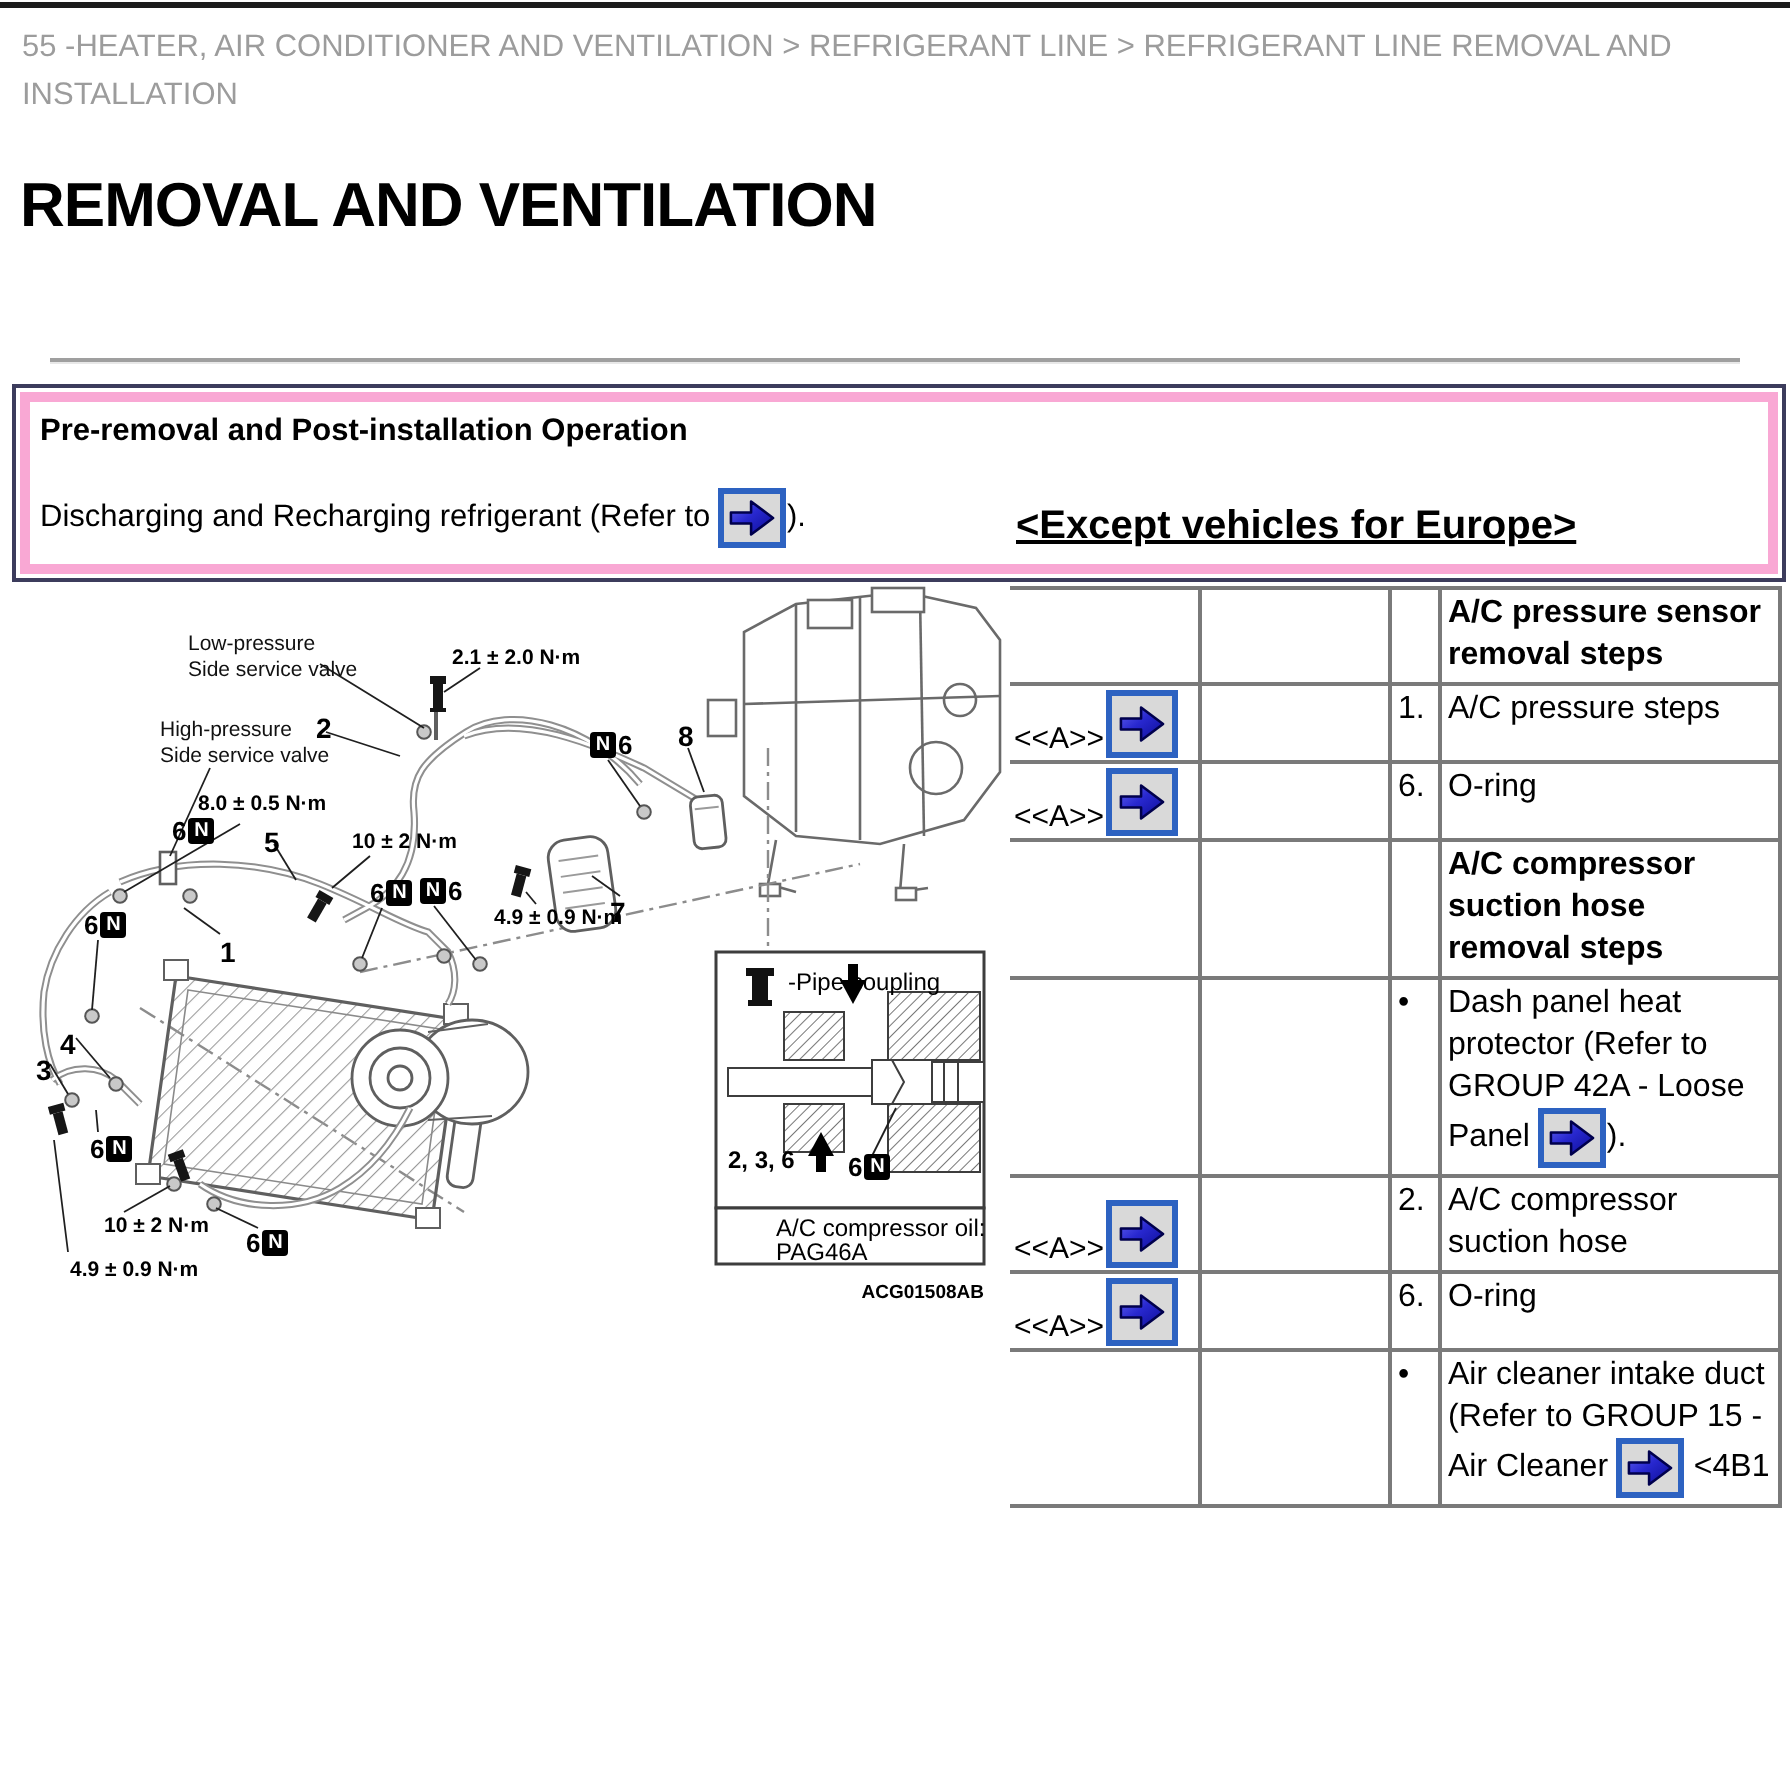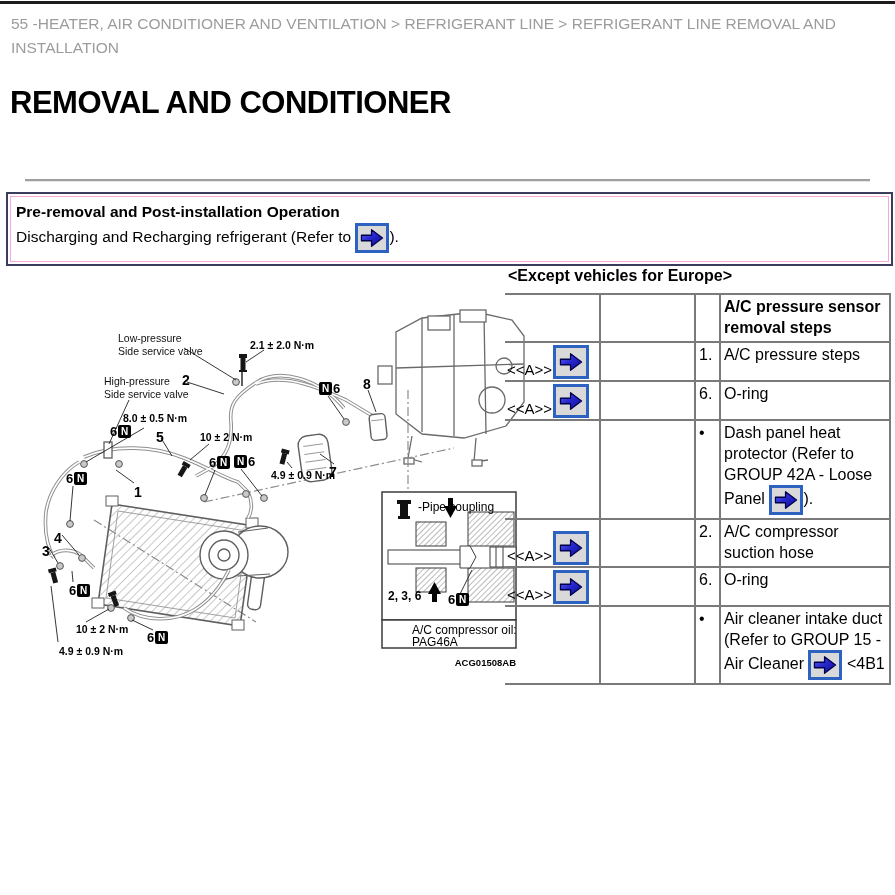--- a/index.html
+++ b/index.html
@@ -5,24 +5,24 @@
   html,body{margin:0;padding:0;}
   body{
     width:895px;height:895px;position:relative;overflow:hidden;
     background:#ffffff;font-family:"Liberation Sans","DejaVu Sans",sans-serif;color:#000;
   }
   .topline{position:absolute;top:1px;left:0;width:895px;height:3px;background:#1c1c1c;}
   .breadcrumb{position:absolute;top:12px;left:11px;width:860px;font-size:15.5px;line-height:24px;color:#9c9c9c;}
   .page-title{position:absolute;top:64px;left:10px;font-size:31px;font-weight:bold;letter-spacing:-0.5px;color:#000;}
   .rule{position:absolute;top:179px;left:25px;right:25px;height:2px;background:#9f9f9f;border-bottom:1px solid #e8e8e8;}
   .op-box{position:absolute;top:192px;left:6px;right:2px;border:2px solid #3c3c5c;padding:2px;background:#fff;}
-  .op-box-inner{border:1px solid #f9a8d4;padding:4px 8px 8px 5px;}
+  .op-box-inner{border:5px solid #f9a8d4;padding:4px 8px 8px 5px;}
   .op-heading{font-size:15.5px;font-weight:bold;line-height:22px;}
-  .op-body{font-size:15.5px;line-height:24px;margin-top:0;}
-  .except-label{position:absolute;top:267px;left:508px;font-size:16px;font-weight:bold;}
+  .op-body{font-size:15.5px;line-height:24px;margin-top:17px;}
+  .except-label{position:absolute;top:252px;left:508px;font-size:20px;font-weight:bold;text-decoration:underline;}
 
   
   .arrow-btn{
     display:inline-flex;align-items:center;justify-content:center;
     width:28px;height:24px;background:#d9d9d9;border:3px solid #2d62c1;
     vertical-align:middle;cursor:pointer;
   }
   .arrow-btn svg{display:block;}
 
   
@@ -38,21 +38,21 @@
   .parts-table td:first-child{border-left:none;}
   td.mark-cell{vertical-align:bottom;padding:2px 0 1px 2px;}
   .mark-wrap{display:flex;align-items:flex-end;}
   .mark-text{font-size:15px;line-height:17px;margin:0 1px 1px 0;white-space:nowrap;}
   .mark-wrap .arrow-btn{width:30px;height:28px;}
   td.num-cell{padding-left:3px;padding-right:0;}
   td.name-cell{padding-bottom:3px;border-radius:11px;}
   td.section-cell{font-weight:bold;}
 
   
-  .diagram{position:absolute;left:0;top:306px;width:505px;height:372px;margin-left:24px;}
+  .diagram{position:absolute;left:0;top:290px;width:505px;height:372px;}
   .diagram svg.art{position:absolute;left:0;top:0;}
   .dlabel{position:absolute;white-space:pre-line;}
   .note{font-size:10.5px;line-height:12.5px;color:#111;}
   .torque{font-size:10.5px;font-weight:bold;color:#000;white-space:nowrap;}
   .callout{font-size:14px;font-weight:bold;}
   .figure-code{position:absolute;left:392px;top:351px;width:100px;text-align:right;font-size:9.5px;font-weight:bold;}
   .inset-text{position:absolute;font-size:12px;}
   .inset-parts{position:absolute;font-size:12px;font-weight:bold;}
   .nmark{position:absolute;display:flex;align-items:center;gap:1px;font-weight:bold;font-size:13px;line-height:13px;}
   .nbox{display:inline-flex;width:13px;height:13px;background:#000;color:#fff;
@@ -76,21 +76,21 @@
     </pattern>
     <pattern id="hatch2" width="4" height="4" patternTransform="rotate(45)" patternUnits="userSpaceOnUse">
       <line x1="0" y1="0" x2="0" y2="4" stroke="#777" stroke-width="1"></line>
     </pattern>
   </defs>
 </svg>
 
 <div class="topline"></div>
 
 <div class="breadcrumb">55 -HEATER, AIR CONDITIONER AND VENTILATION &gt; REFRIGERANT LINE &gt; REFRIGERANT LINE REMOVAL AND INSTALLATION</div>
-<h1 class="page-title">REMOVAL AND CONDITIONER</h1>
+<h1 class="page-title">REMOVAL AND VENTILATION</h1>
 <div class="rule"></div>
 
 <div class="op-box">
   <div class="op-box-inner">
     <div class="op-heading">Pre-removal and Post-installation Operation</div>
     <div class="op-body">
       <span>Discharging and Recharging refrigerant (Refer to </span><span class="arrow-btn">
           <svg width="26" height="22" viewBox="0 0 27 24">
             <use href="#arrow-sym"></use>
           </svg>
@@ -371,20 +371,26 @@
             </span>
           </span>
         </td>
         <td></td>
         <td class="num-cell">6.</td>
         <td class="name-cell">O-ring</td>
       </tr>
       <tr>
         <td></td>
         <td></td>
+        <td class="num-cell"></td>
+        <td class="name-cell section-cell">A/C compressor suction hose removal steps</td>
+      </tr>
+      <tr>
+        <td></td>
+        <td></td>
         <td class="num-cell">•</td>
         <td class="name-cell"><span>Dash panel heat protector (Refer to GROUP 42A - Loose Panel </span><span class="arrow-btn">
             <svg width="26" height="22" viewBox="0 0 27 24">
               <use href="#arrow-sym"></use>
             </svg>
           </span><span>).</span></td>
       </tr>
       <tr>
         <td class="mark-cell">
           <span class="mark-wrap">

